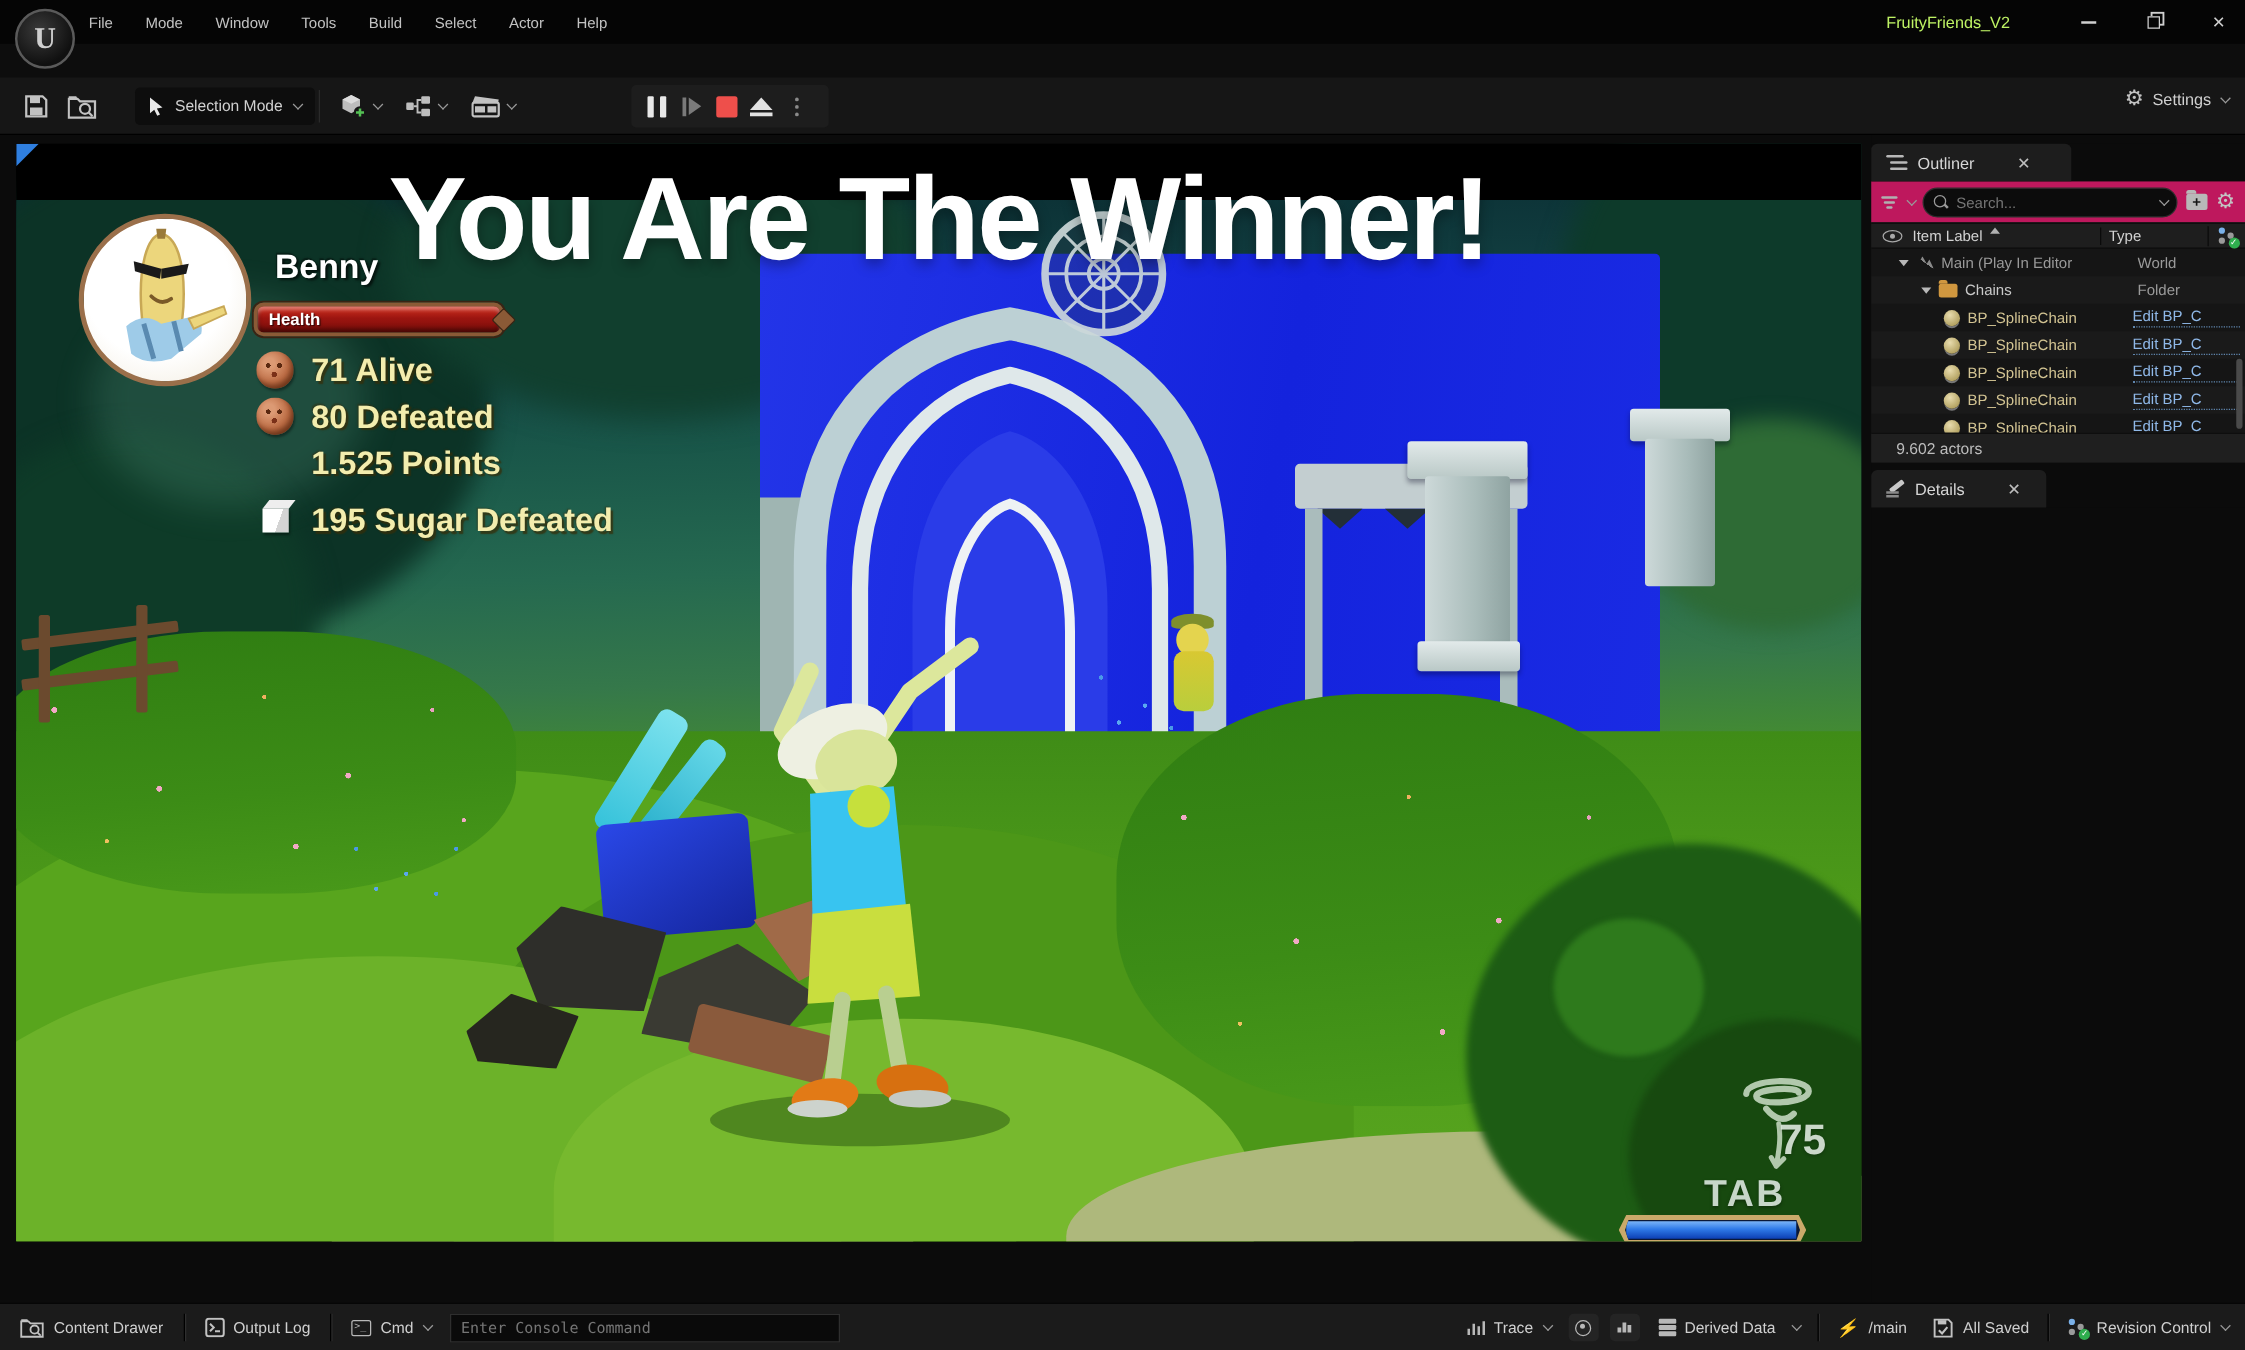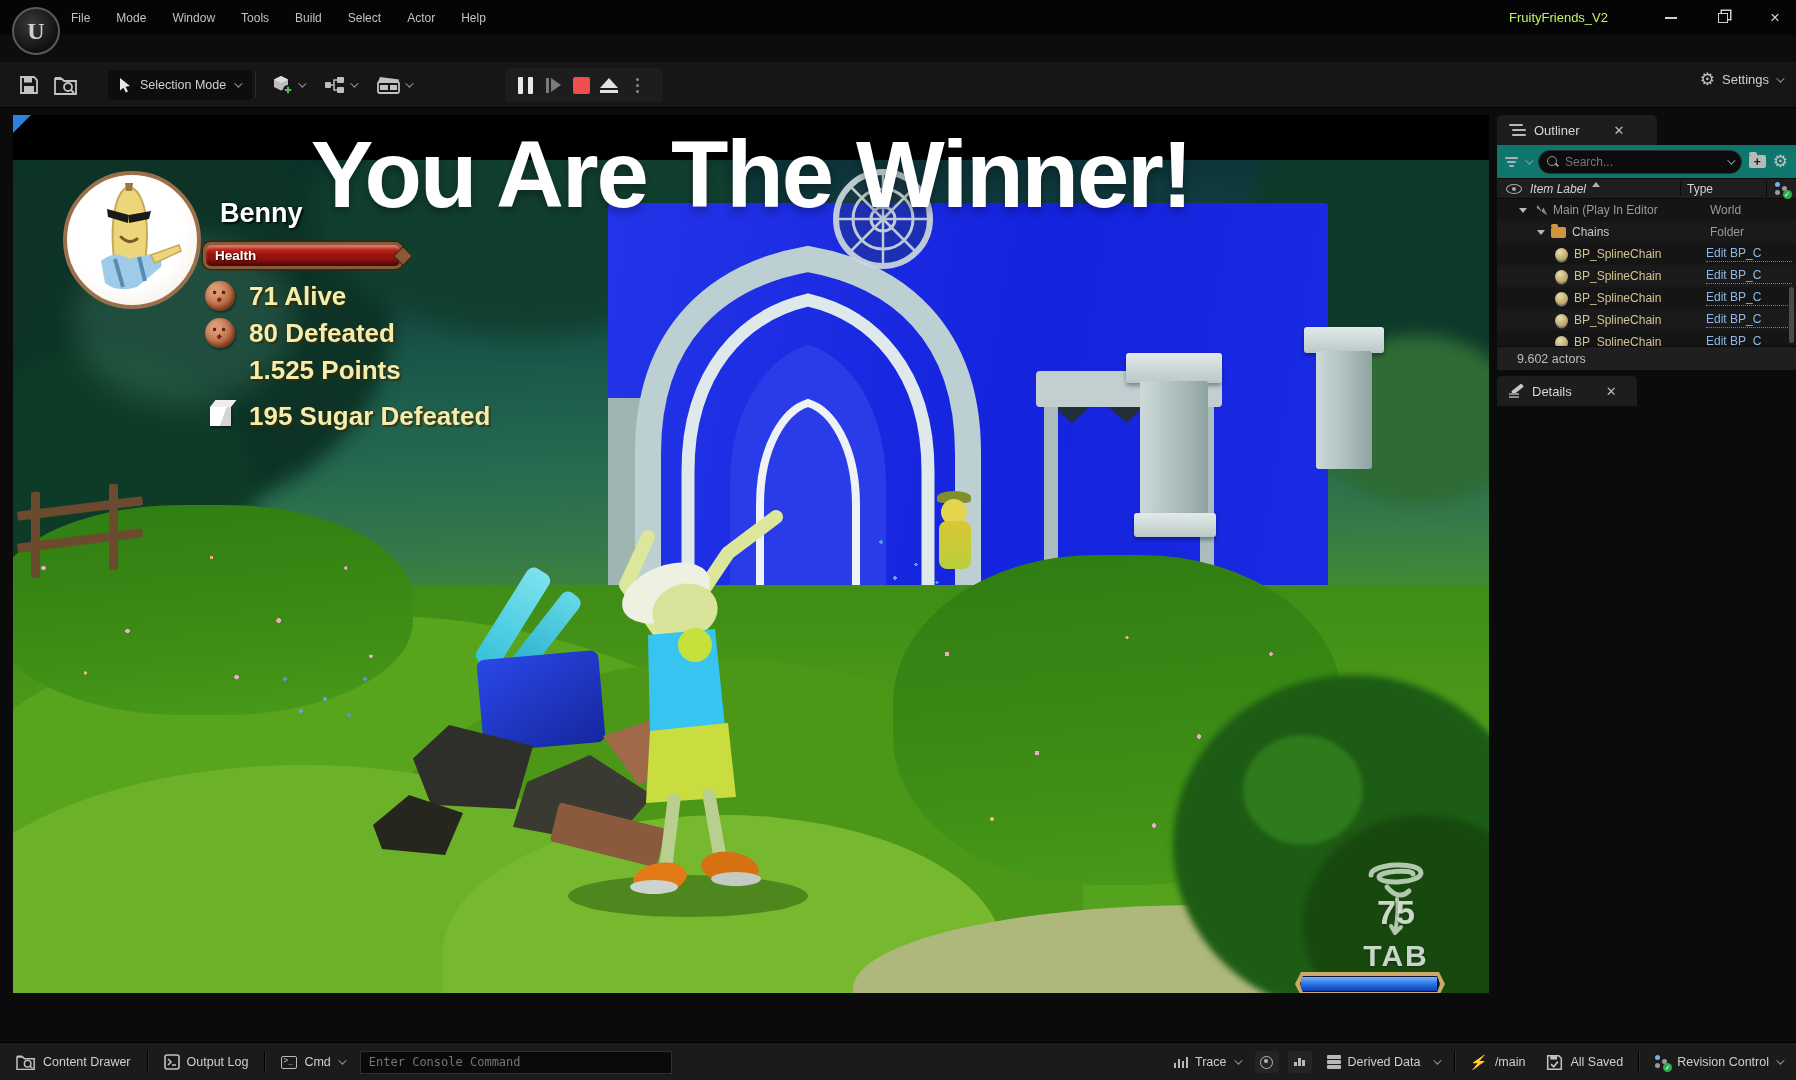--- a/index.html
+++ b/index.html
@@ -137,58 +137,58 @@
         background:radial-gradient(circle 3px at 32% 38%, #5a2810 60%, transparent 65%),
                    radial-gradient(circle 3px at 62% 38%, #5a2810 60%, transparent 65%),
                    radial-gradient(circle 3.5px at 48% 62%, #7a3018 60%, transparent 65%),
                    radial-gradient(circle at 35% 32%, #dc9a74 15%, #bc6c44 55%, #8a4626 100%);
         box-shadow:inset -2px -3px 4px rgba(70,25,5,.55), 1px 2px 2px rgba(0,0,0,.4); }
   .sicon.star { font-size:33px; color:#ecd98c; text-shadow:2px 2px 1px rgba(55,45,8,.7); line-height:1; font-family:"DejaVu Sans", sans-serif; }
   .sicon.cube { position:relative; }
   .sicon.cube i { position:relative; display:block; width:21px; height:19px; background:linear-gradient(110deg,#ffffff 60%, #d4d4d4 60%); box-shadow:1px 2px 2px rgba(0,0,0,.4); }
   .sicon.cube i::before { content:""; position:absolute; left:0; top:-7px; width:21px; height:7px; background:#eeeeee; transform:skewX(-38deg); transform-origin:bottom left; }
   .tab-hint { position:absolute; left:1318px; top:738px; width:130px; text-align:center; z-index:10; }
-  .tab-hint .swirlwrap { position:relative; height:86px; }
+  .tab-hint .swirlwrap { position:relative; height:86px;text-align:right; }
   .tab-hint .num { position:absolute; left:0; right:0; top:40px; font-size:34px; font-weight:bold; color:rgba(228,238,228,.88); text-shadow:0 1px 3px rgba(0,0,0,.3); }
   .tab-hint .key { font-size:30px; font-weight:bold; letter-spacing:2px; color:rgba(215,228,218,.92); text-shadow:0 1px 3px rgba(0,0,0,.35); }
   .gamebar { position:absolute; left:1282px; top:857px; width:150px; height:24px; z-index:10;
              background:#caa96a; clip-path:polygon(4% 0, 96% 0, 100% 50%, 96% 100%, 4% 100%, 0 50%);
              display:flex; align-items:center; justify-content:center; }
   .gamebar .inner { width:140px; height:16px; background:#0a1838; clip-path:polygon(2% 0, 98% 0, 100% 50%, 98% 100%, 2% 100%, 0 50%); position:relative; overflow:hidden; }
   .gamebar .fill { position:absolute; left:1%; top:1px; bottom:1px; width:97%;
              background:linear-gradient(#7ab4f8, #2f7ae8 45%, #0c3fb4); }
 
   
   .rightpanel { position:absolute; left:1497px; top:0; width:299px; height:934px; background:#0b0b0b; }
   .ptabbar { position:relative; height:30px; background:#0b0b0b; }
   .ptab { position:absolute; left:0; top:0; height:30px; background:#1d1d1d; border-radius:5px 5px 0 0;
           display:flex; align-items:center; gap:8px; padding:0 12px; }
   .ptab .ptab-label { font-size:13px; color:#d6d6d6; }
   .ptab .ptab-close { color:#bdbdbd; font-size:13px; margin-left:26px; }
   .panelbody { background:#161616; }
 
-  .o-toolbar { height:33px; display:flex; align-items:center; padding:0 8px; gap:7px; background:#0f766e; }
+  .o-toolbar { height:33px; display:flex; align-items:center; padding:0 8px; gap:7px; background:#be185d; }
   .funnel { display:flex; flex-direction:column; gap:2px; align-items:center; }
   .funnel i { display:block; height:2px; background:#b0b0b0; border-radius:1px; }
   .funnel i:nth-child(1){width:13px;} .funnel i:nth-child(2){width:9px;} .funnel i:nth-child(3){width:5px;}
   .searchbox { flex:1; height:24px; background:#0c0c0c; border:1px solid #2e2e2e; border-radius:12px;
                display:flex; align-items:center; gap:6px; padding:0 8px; }
   .mag { position:relative; width:12px; height:12px; flex:none; }
   .mag::before { content:""; position:absolute; left:0; top:0; width:8px; height:8px; border:1.6px solid #9a9a9a; border-radius:50%; }
   .mag::after { content:""; position:absolute; left:8px; top:8px; width:4px; height:1.6px; background:#9a9a9a; transform:rotate(45deg); }
   .searchbox input { flex:1; background:none; border:none; outline:none; color:#8a8a8a; font-size:12px; font-family:inherit; min-width:0; }
   .folderplus { position:relative; width:17px; height:13px; background:#b8b8b8; border-radius:2px; }
   .folderplus::before { content:""; position:absolute; left:0; top:-3px; width:8px; height:3px; background:#b8b8b8; border-radius:2px 2px 0 0; }
   .folderplus::after { content:"+"; position:absolute; left:50%; top:50%; transform:translate(-50%,-52%); color:#161616; font-size:12px; font-weight:bold; }
 
   .o-header { height:21px; background:#1e1e1e; display:flex; align-items:center; font-size:12px; color:#d2d2d2; border-top:1px solid #0a0a0a; border-bottom:1px solid #0a0a0a; }
   .eye { position:relative; width:16px; height:10px; margin:0 8px 0 9px; }
   .eye::before { content:""; position:absolute; inset:0; border:1.4px solid #a8a8a8; border-radius:50%; }
   .eye::after { content:""; position:absolute; left:6px; top:3px; width:4px; height:4px; border-radius:50%; background:#a8a8a8; }
-  .col-label { flex:1; display:flex; gap:6px;font-style:italic; }
+  .col-label { flex:1; display:flex; gap:6px; }
   .sortarrow { width:0; height:0; border-bottom:5px solid #b0b0b0; border-left:4px solid transparent; border-right:4px solid transparent; }
   .col-type { width:86px; border-left:1px solid #0a0a0a; padding-left:6px; }
   .col-icon { width:30px; border-left:1px solid #0a0a0a; display:flex; justify-content:center; }
 
   .o-rows { height:147px; overflow:hidden; position:relative; background:#151515; }
   .o-row { height:22px; display:flex; align-items:center; font-size:12px; }
   .o-row:nth-child(even) { background:#1a1a1a; }
   .o-row .expander { width:0; height:0; border-top:5px solid #b8b8b8; border-left:4px solid transparent; border-right:4px solid transparent; margin-right:6px; display:none; }
   .o-row.world { padding-left:22px; color:#9a9a9a; }
   .o-row.folder { padding-left:40px; color:#c8c8c8; }

